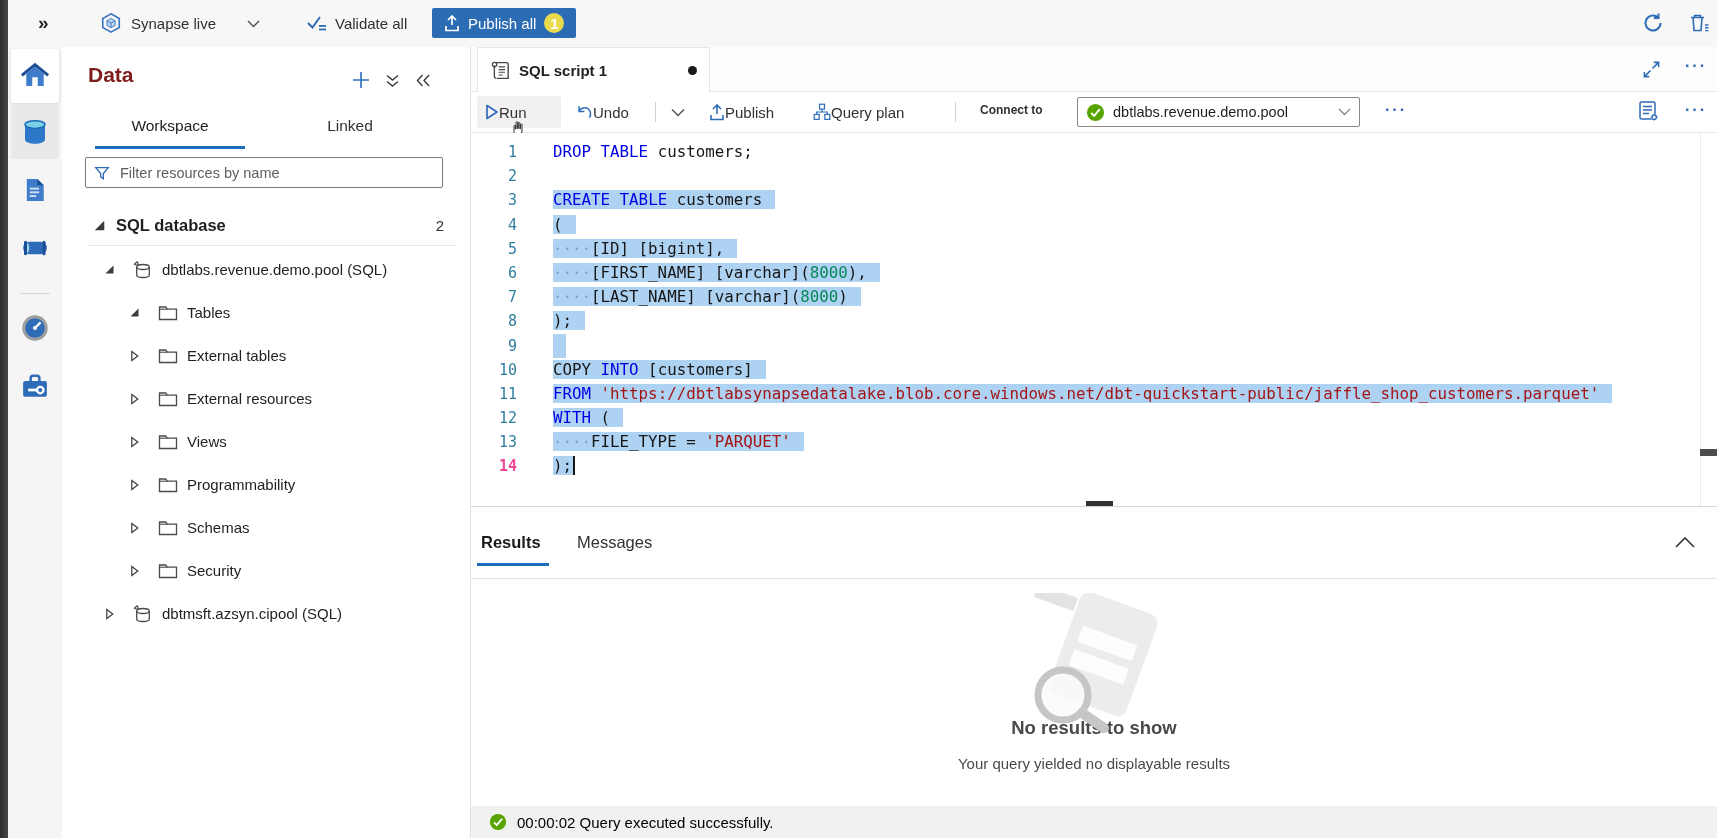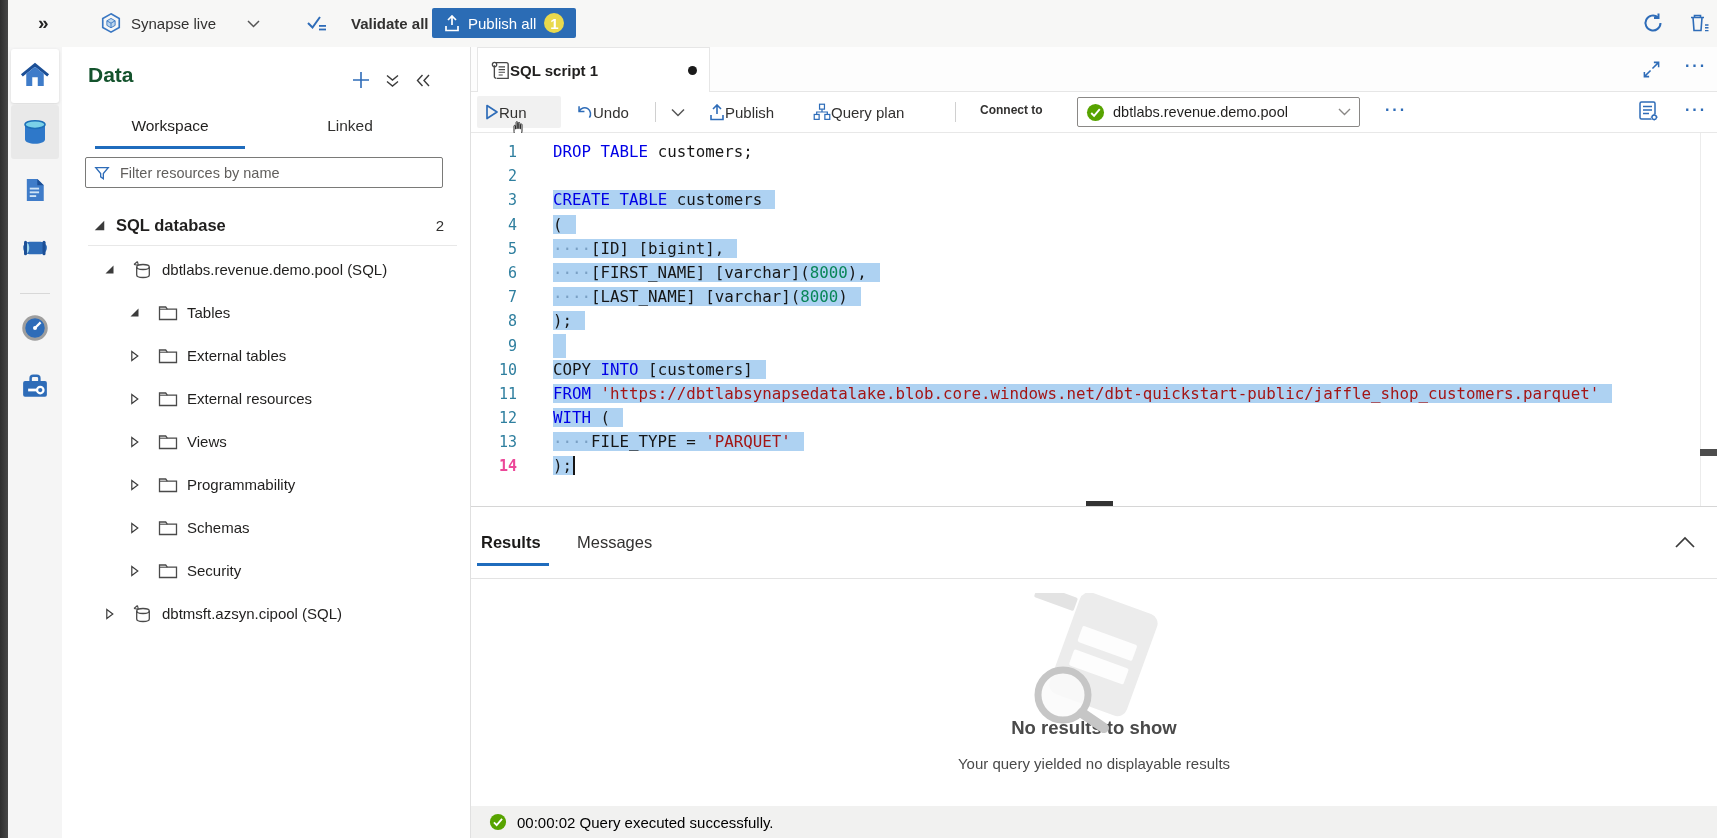--- a/index.html
+++ b/index.html
@@ -24,21 +24,21 @@
 
   
   .rail{left:8px;top:47px;width:54px;height:791px;background:#f5f5f5;}
   .rail-tile{position:absolute;left:3px;width:48px;height:54px;border-radius:3px;display:flex;align-items:center;justify-content:center;}
   .rail-tile.selected{background:#fff;box-shadow:0 1px 3px rgba(0,0,0,.12);}
   .rail-tile.current{background:#e9e9e9;}
   .rail-div{position:absolute;left:12px;width:30px;height:1px;background:#d8d8d8;}
 
   
   .sidepanel{left:62px;top:47px;width:409px;height:791px;background:#fff;border-right:1px solid #e0e0e0;box-sizing:border-box;}
-  .panel-title{position:absolute;left:26px;top:16px;font-size:21px;font-weight:bold;color:#14532d;}
+  .panel-title{position:absolute;left:26px;top:16px;font-size:21px;font-weight:bold;color:#7f1d1d;}
   .panel-ico{position:absolute;top:24px;cursor:pointer;}
   .ptabs{position:absolute;top:62px;left:0;width:100%;height:42px;}
   .ptab{position:absolute;top:8px;font-size:15.5px;color:#323130;text-align:center;cursor:pointer;}
   .ptab.active{color:#201f1e;}
   .ptab-underline{position:absolute;left:33px;top:37px;width:150px;height:3px;background:var(--tab-underline,#1f6cbd);}
   .filterbox{position:absolute;left:23px;top:110px;width:358px;height:31px;border:1px solid #7a7a78;border-radius:2px;
              background:#fff;display:flex;align-items:center;padding-left:8px;gap:8px;box-sizing:border-box;}
   .filterbox input{border:none;outline:none;font-size:14.5px;color:#323130;flex:1;font-family:"Liberation Sans",sans-serif;background:transparent;}
   .filterbox input::placeholder{color:#605e5c;}
 
@@ -52,21 +52,21 @@
   .tree-row.d2{padding-left:66px;}
   .tree-row .chev{width:13px;display:flex;justify-content:center;}
   .tree-row.d1 .chev{margin-right:15px;}
   .tree-row.d2 .chev{margin-right:17px;}
   .tree-row .t-ico{margin-right:9px;display:flex;}
   .tree-label{font-size:15px;color:#201f1e;white-space:nowrap;}
 
   
   .tabbar{left:471px;top:47px;width:1246px;height:45px;background:#fdfdfd;border-bottom:1px solid #e6e6e6;box-sizing:border-box;}
   .doc-tab{position:absolute;left:6px;top:0;width:233px;height:45px;background:#fff;border:1px solid #e6e6e6;border-bottom:none;
-           box-sizing:border-box;display:flex;align-items:center;padding:0 12px;cursor:pointer;}
+           box-sizing:border-box;display:flex;align-items:center;padding:0 12px;gap:9px;cursor:pointer;}
   .doc-tab .t-title{font-size:15px;font-weight:600;color:#201f1e;flex:1;}
   .dirty-dot{width:9px;height:9px;border-radius:50%;background:#1a1a1a;}
 
   
   .toolbar{left:471px;top:92px;width:1246px;height:41px;background:#fff;border-bottom:1px solid #e8e8e8;box-sizing:border-box;}
   .tbtn{position:absolute;top:4px;height:32px;display:flex;align-items:center;gap:0;padding:0 8px;border-radius:2px;cursor:pointer;}
   .tbtn span{font-size:15px;color:#323130;}
   .tbtn.hover{background:#f1f1f1;}
   .v-div{position:absolute;top:10px;width:1px;height:20px;background:#d0d0d0;}
   .connect-lbl{position:absolute;left:509px;top:11px;font-size:12px;font-weight:600;color:#323130;}
@@ -134,21 +134,21 @@
           <path d="M7.5 9.6 L12 12.2 l4.5-2.6 M12 12.2 V17" fill="none" stroke="#3a77c2" stroke-width="1"></path>
         </svg>
       </span>
       <span class="tb-label">Synapse live</span>
       <span style="margin-left:22px;">
         <svg width="13" height="9" viewBox="0 0 13 9">
             <path d="M1 2 L6.5 7.5 L12 2" fill="none" stroke="#555" stroke-width="1.5"></path>
           </svg>
       </span>
     </div>
-    <div class="tb-item" style="left:298px;gap:24px;font-weight:bold;">
+    <div class="tb-item" style="left:298px;gap:8px;">
       <span>
         <svg width="21" height="18" viewBox="0 0 21 18">
           <path d="M2 9 L6.5 13.5 L14 3" fill="none" stroke="#2e6cb8" stroke-width="2"></path>
           <rect x="13" y="11" width="7" height="1.8" fill="#2e6cb8"></rect>
           <rect x="13" y="14.6" width="7" height="1.8" fill="#2e6cb8"></rect>
         </svg>
       </span>
       <span class="tb-label">Validate all</span>
     </div>
     <div class="publish-btn">

